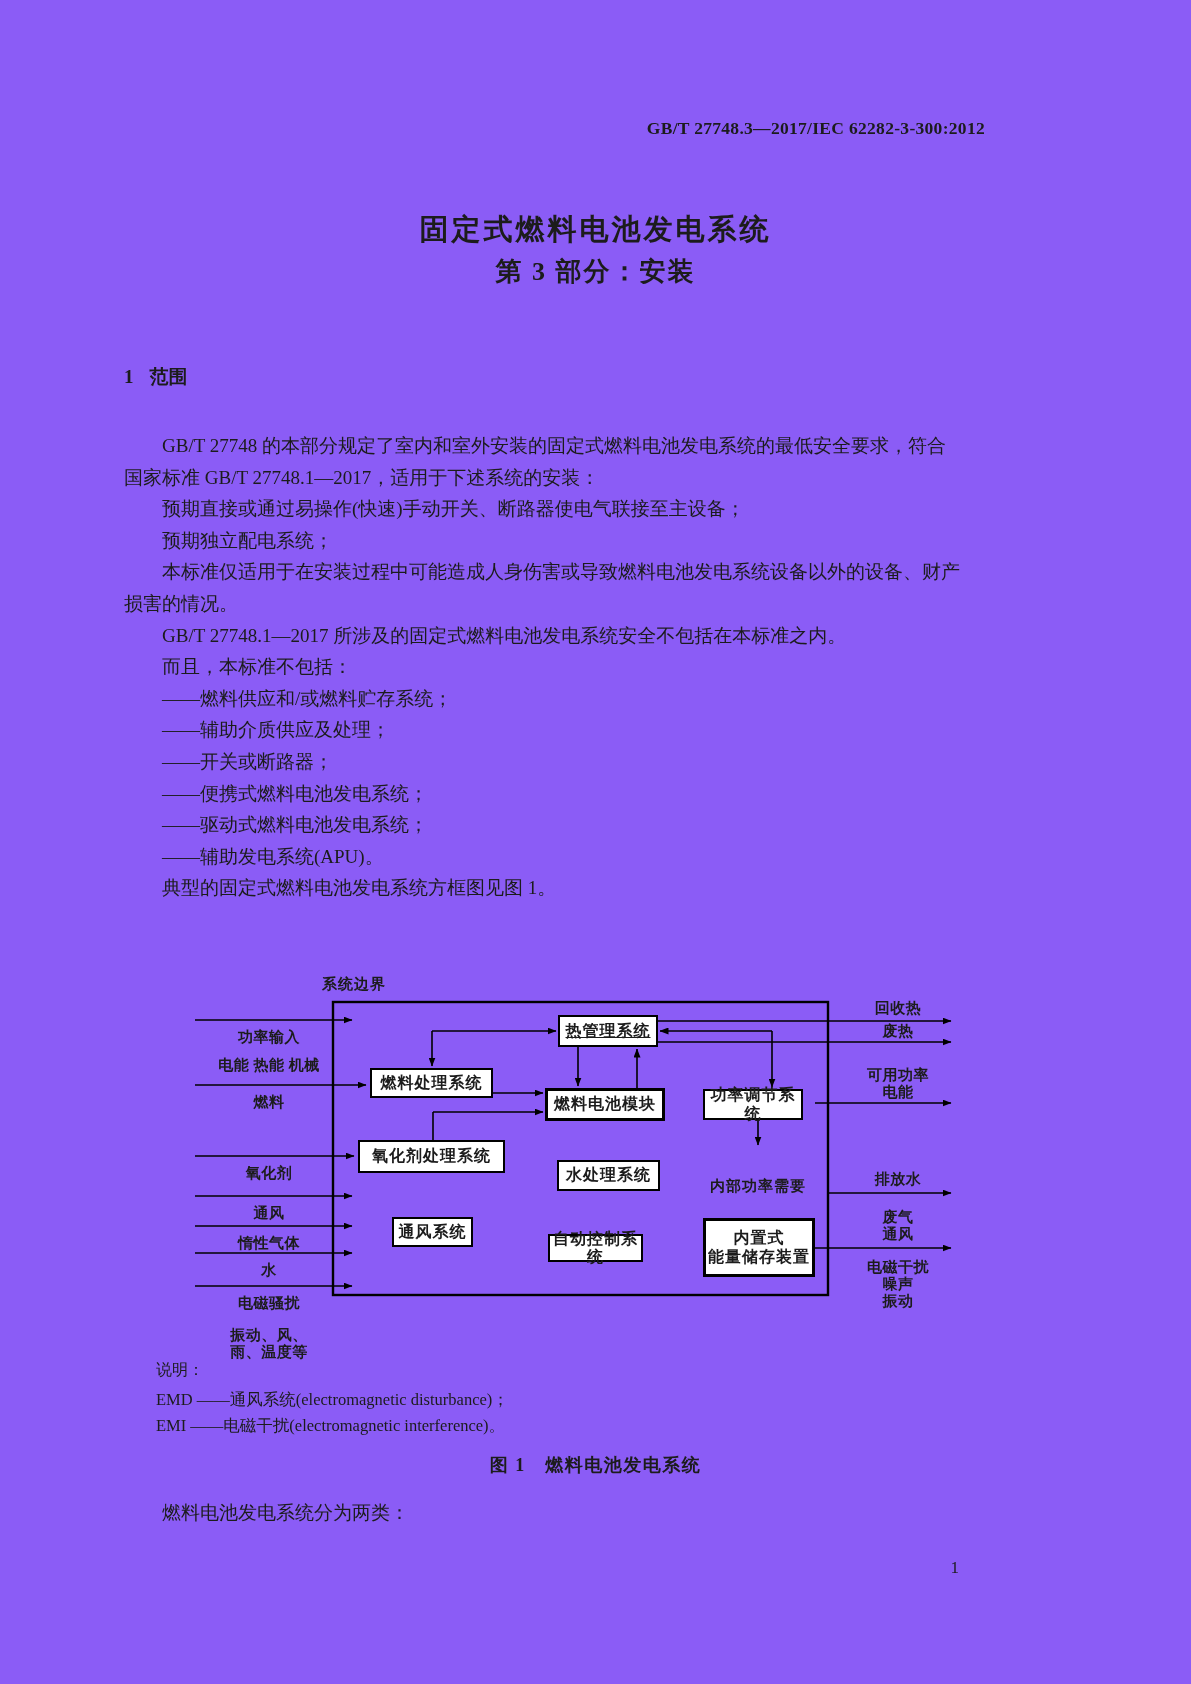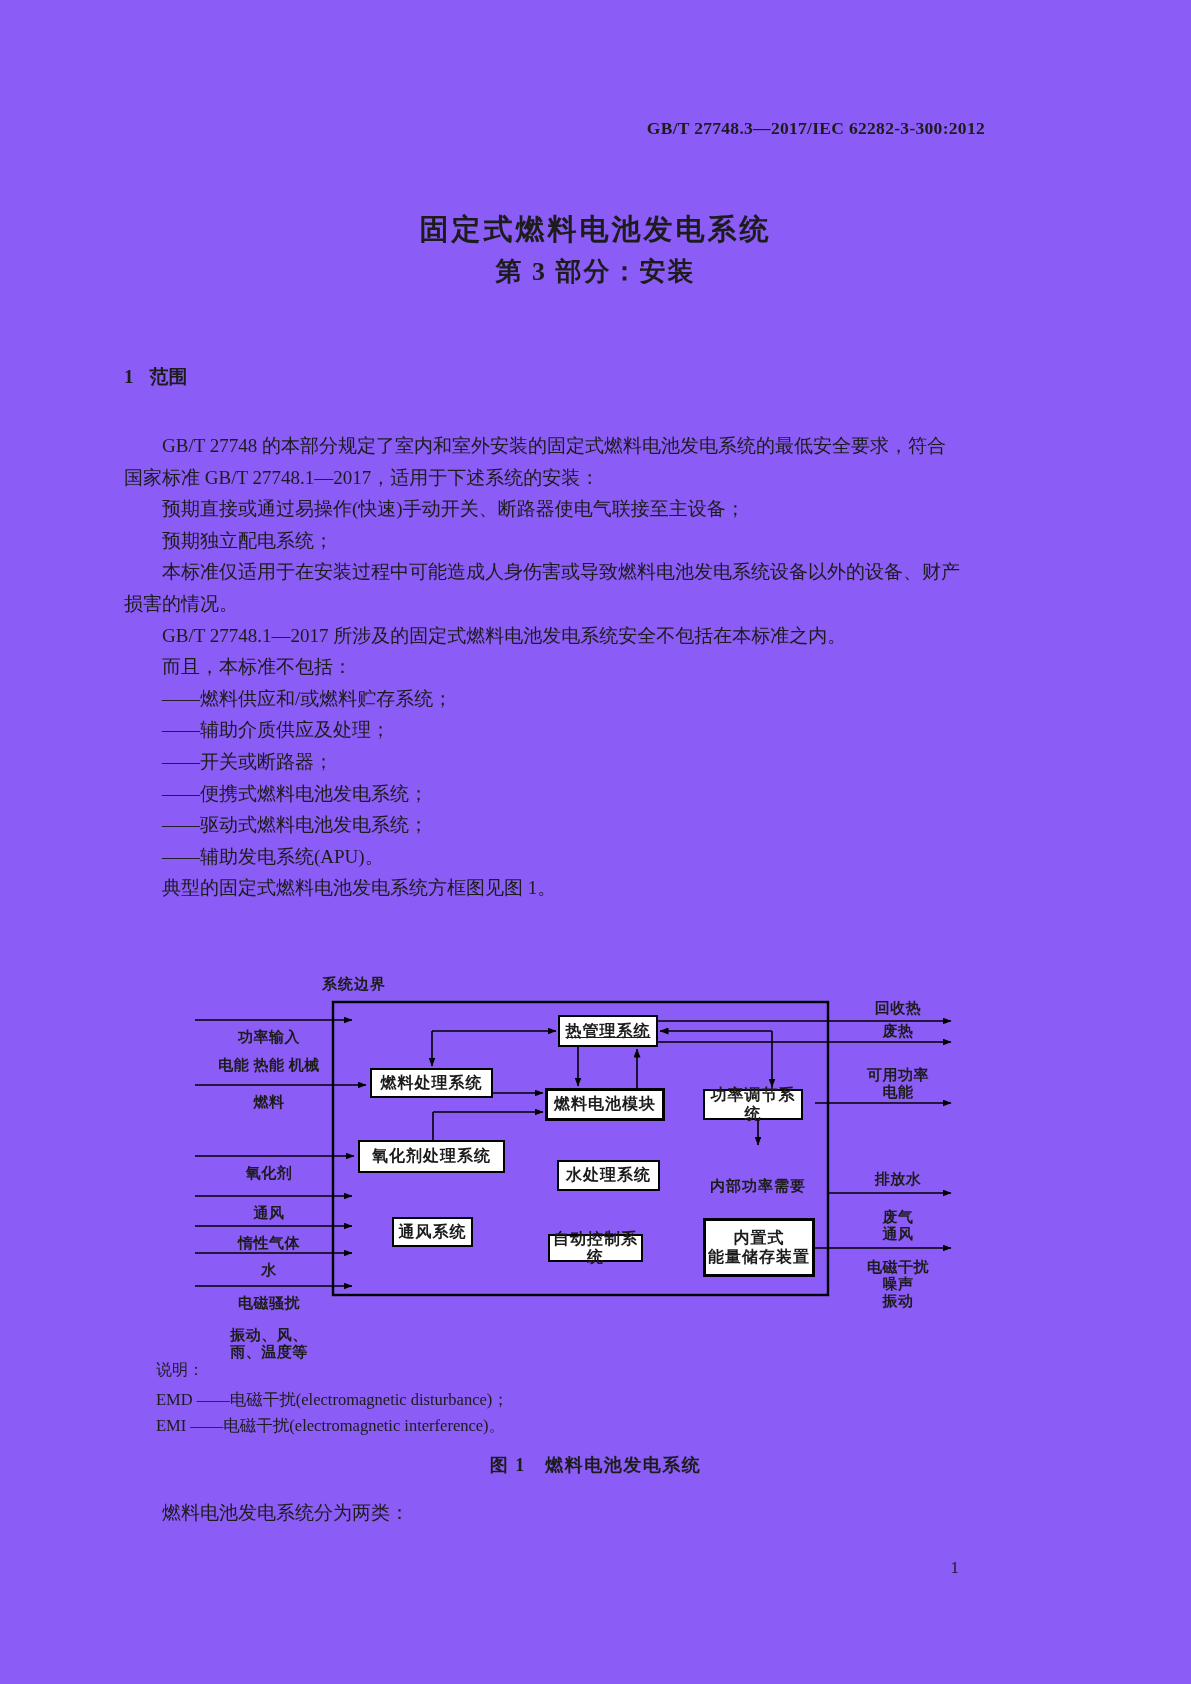--- a/index.html
+++ b/index.html
@@ -181,21 +181,21 @@
       <div>通风</div>
     </div>
     <div class="flabel right" style="top:284px;">
       <div>电磁干扰</div>
       <div>噪声</div>
       <div>振动</div>
     </div>
   </div>
 
   <div class="legend-title">说明：</div>
-  <div class="legend-item1">EMD ——电磁干扰(electromagnetic disturbance)；</div>
+  <div class="legend-item1">EMD ——通风系统(electromagnetic disturbance)；</div>
   <div class="legend-item2">EMI ——电磁干扰(electromagnetic interference)。</div>
 
   <div class="fig-caption">图 1　燃料电池发电系统</div>
 
   <div class="after-figure">燃料电池发电系统分为两类：</div>
 
   <div class="page-number">1</div>
 
 </div>
 

